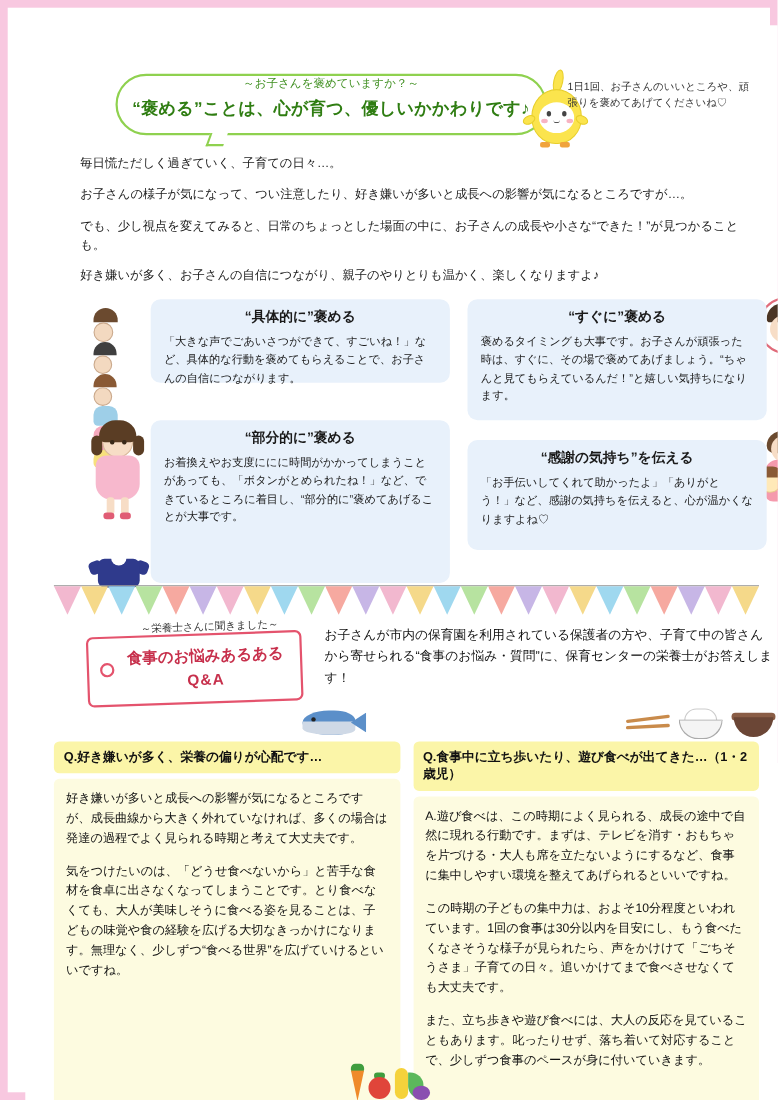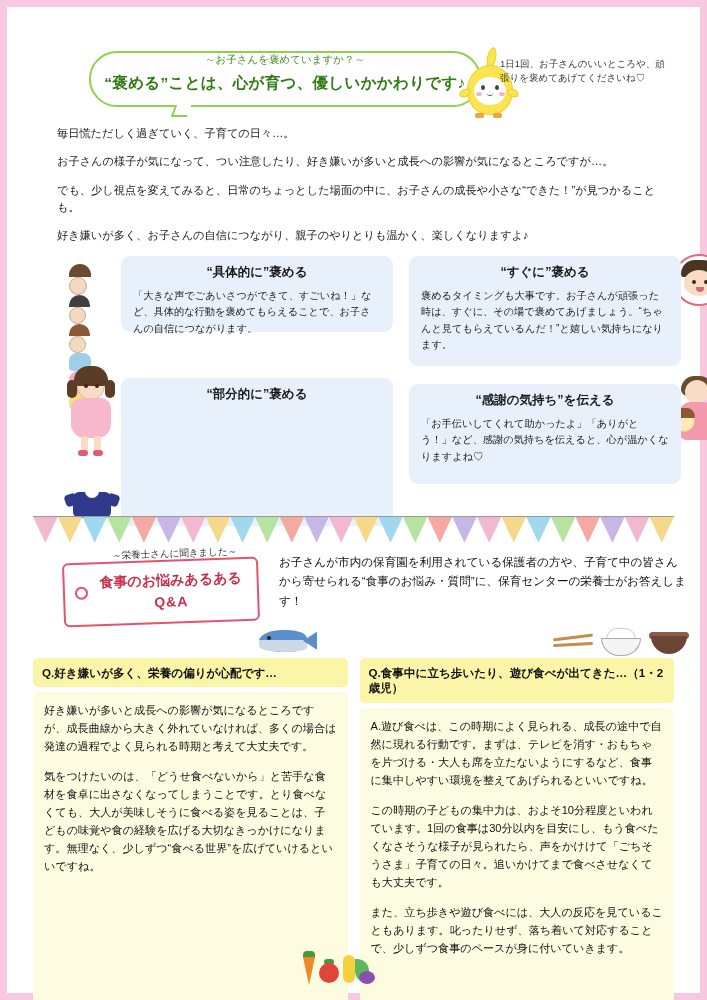--- a/index.html
+++ b/index.html
@@ -8,21 +8,21 @@
     width: 707px; height: 1000px;
     background: #ffffff;
     font-family: "Liberation Sans", sans-serif;
     overflow: hidden;
   }
   .page {
     position: relative;
     width: 707px; height: 1000px;
     background: #fff;
     border: 7px solid #f8c8e0;
-    padding: 0;
+    padding: 16px;
   }
   .inner {
     position: relative;
     width: 693px; height: 986px;
     background: #fff;
     padding: 0 26px;
   }
 
   
   .header {
@@ -134,21 +134,21 @@
     color: #1a1a1a;
   }
   .card p {
     margin: 0;
     font-size: 10.2px;
     line-height: 1.62;
     color: #1a1a1a;
   }
   .card.c1 { left: 88px; top: 0px;  width: 272px; height: 76px; }
   .card.c2 { left: 376px; top: 0px; width: 272px; height: 110px; }
-  .card.c3 { left: 88px; top: 110px; width: 272px; height: 148px; margin-top: 12px; }
+  .card.c3 { left: 88px; top: 110px; width: 272px; height: 148px; }
   .card.c4 { left: 376px; top: 128px; width: 272px; height: 100px; }
 
   
   .ill { position:absolute; }
   .ill.family { left: 36px; top: 8px; width: 52px; height: 52px; }
   .ill.family .h1 { left:2px; top:10px; width:18px;height:18px;background:#f3d9c0;border:1.2px solid #caa98c; border-radius:50%;}
   .ill.family .hair1{left:0px;top:6px;width:22px;height:13px;background:#6b4a2f;border-radius:11px 11px 0 0;}
   .ill.family .h2 { left:17px; top:4px; width:17px;height:17px;background:#f3d9c0;border:1.2px solid #caa98c;border-radius:50%;}
   .ill.family .hair2{left:15px;top:0px;width:21px;height:12px;background:#3f3f3f;border-radius:11px 11px 0 0;}
   .ill.family .h3 { left:31px; top:12px; width:17px;height:17px;background:#f3d9c0;border:1.2px solid #caa98c;border-radius:50%;}
@@ -370,20 +370,21 @@
     <div class="card c1">
       <h3>“具体的に”褒める</h3>
       <p>「大きな声でごあいさつができて、すごいね！」など、具体的な行動を褒めてもらえることで、お子さんの自信につながります。</p>
     </div>
     <div class="card c2">
       <h3>“すぐに”褒める</h3>
       <p>褒めるタイミングも大事です。お子さんが頑張った時は、すぐに、その場で褒めてあげましょう。“ちゃんと見てもらえているんだ！”と嬉しい気持ちになります。</p>
     </div>
     <div class="card c3">
       <h3>“部分的に”褒める</h3>
+      <p>お着換えやお支度ににに時間がかかってしまうことがあっても、「ボタンがとめられたね！」など、できているところに着目し、“部分的に”褒めてあげることが大事です。</p>
     </div>
     <div class="card c4">
       <h3>“感謝の気持ち”を伝える</h3>
       <p>「お手伝いしてくれて助かったよ」「ありがとう！」など、感謝の気持ちを伝えると、心が温かくなりますよね♡</p>
     </div>
   </div>
 
   <div class="bunting">
     <div class="line"></div>
     <div class="flags" id="flags">

